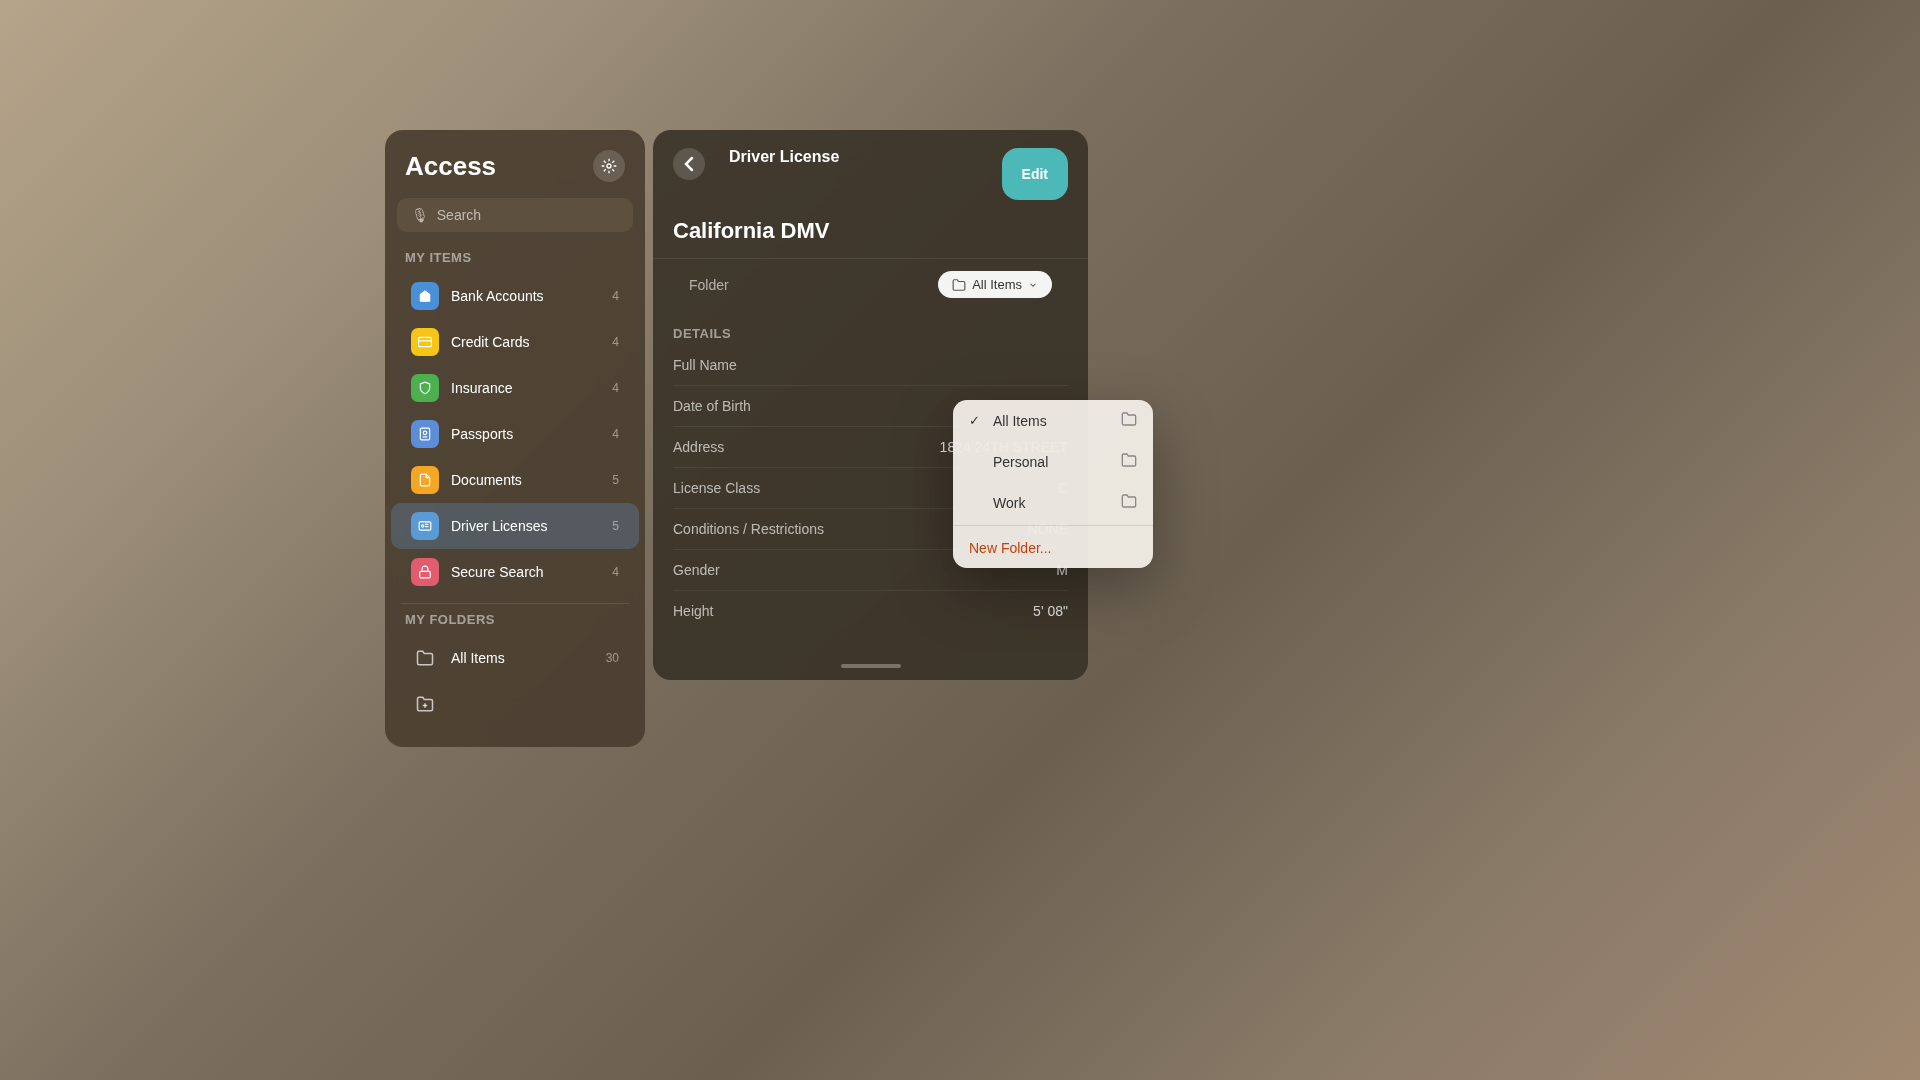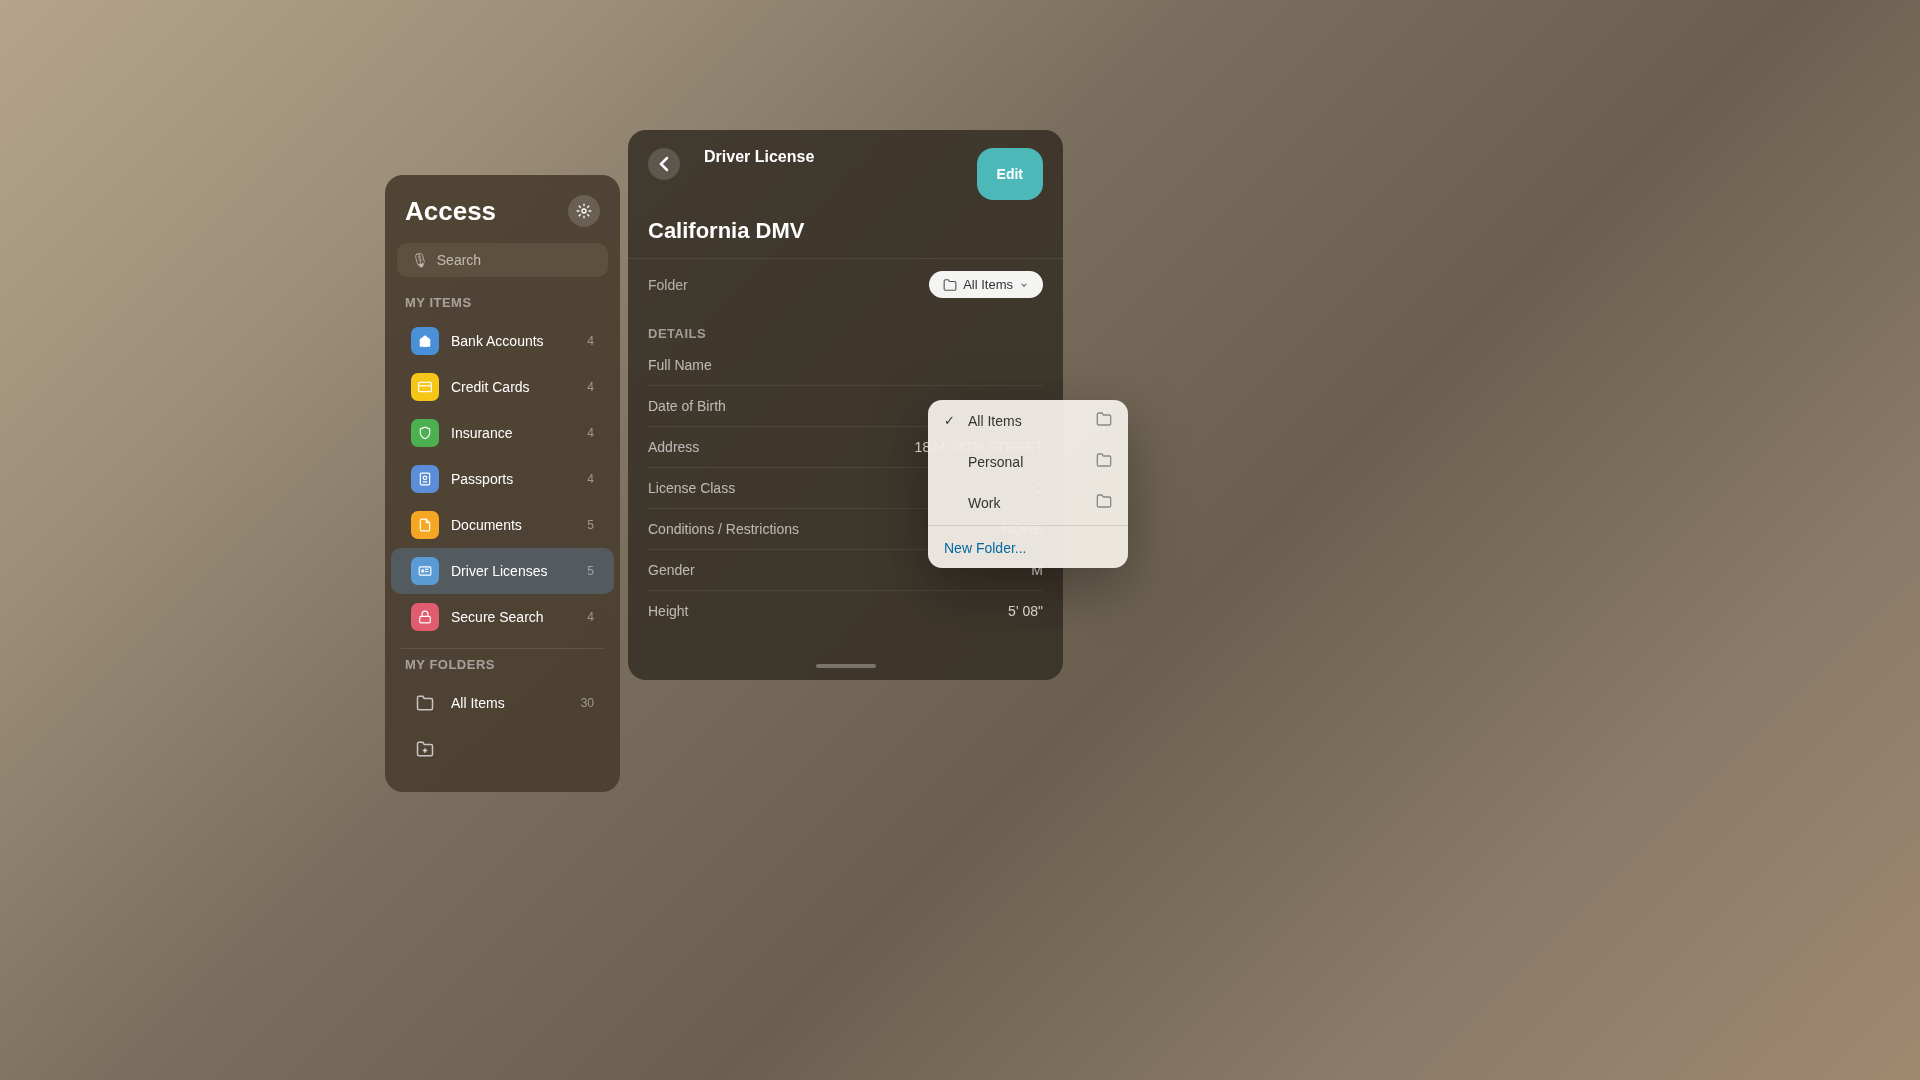--- a/index.html
+++ b/index.html
@@ -23,27 +23,26 @@
       position: absolute;
       top: 130px;
       left: 385px;
       display: flex;
       gap: 0;
       align-items: flex-start;
     }
 
     
     .sidebar {
-      width: 235px;
+      width: 260px;
       background: rgba(74, 62, 48, 0.92);
       border-radius: 18px;
       padding: 20px 0 20px 0;
       backdrop-filter: blur(20px);
       min-height: 560px;
-      margin-top: 45px;
     }
 
     .sidebar-title {
       font-size: 26px;
       font-weight: 700;
       color: #fff;
       padding: 0 20px 16px 20px;
       display: flex;
       align-items: center;
       justify-content: space-between;
@@ -193,21 +192,21 @@
     .record-name {
       font-size: 22px;
       font-weight: 600;
       color: #fff;
       padding: 0 20px 14px 20px;
     }
 
     .folder-row {
       display: flex;
       align-items: center;
-      padding: 12px 20px;
+      padding: 12px 36px;
       border-top: 1px solid rgba(255,255,255,0.08);
     }
 
     .folder-label {
       color: rgba(255,255,255,0.6);
       font-size: 14px;
       flex: 1;
     }
 
     .folder-selector {
@@ -303,21 +302,21 @@
       background: rgba(0,0,0,0.1);
       margin: 2px 0;
     }
 
     .dropdown-new-folder {
       display: flex;
       align-items: flex-end;
       padding: 12px 16px;
       cursor: pointer;
       font-size: 14px;
-      color: #0369a1;
+      color: #c2410c;
       gap: 10px;
     }
 
     
     .scroll-indicator {
       position: absolute;
       bottom: 12px;
       left: 50%;
       transform: translateX(-50%);
       width: 60px;

